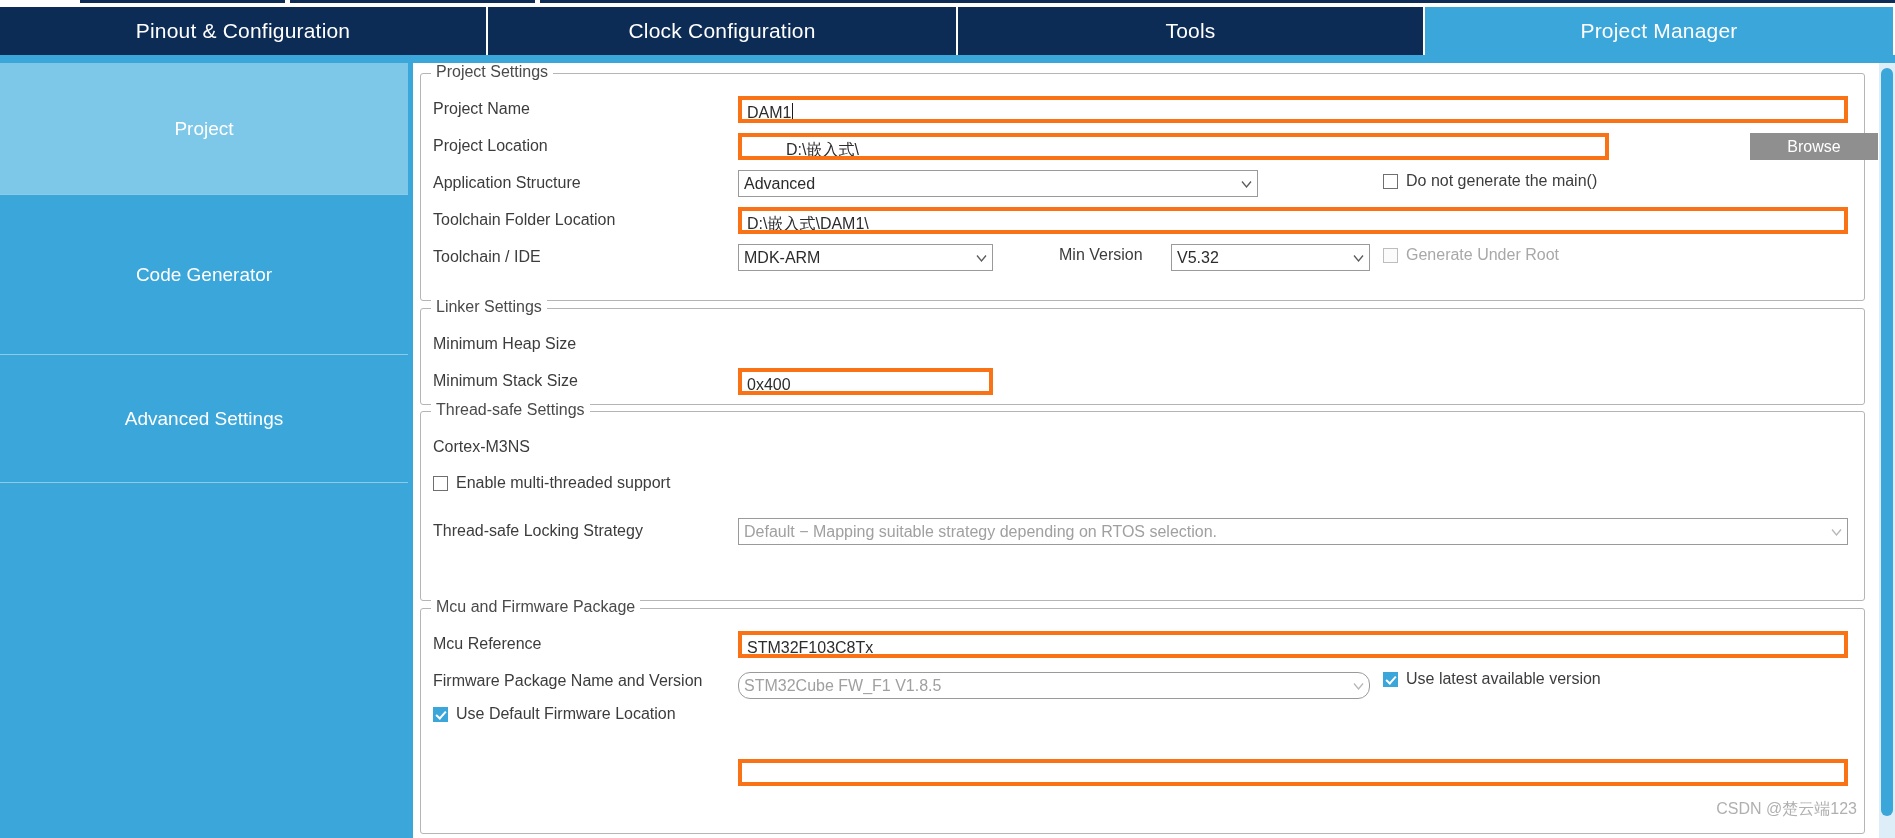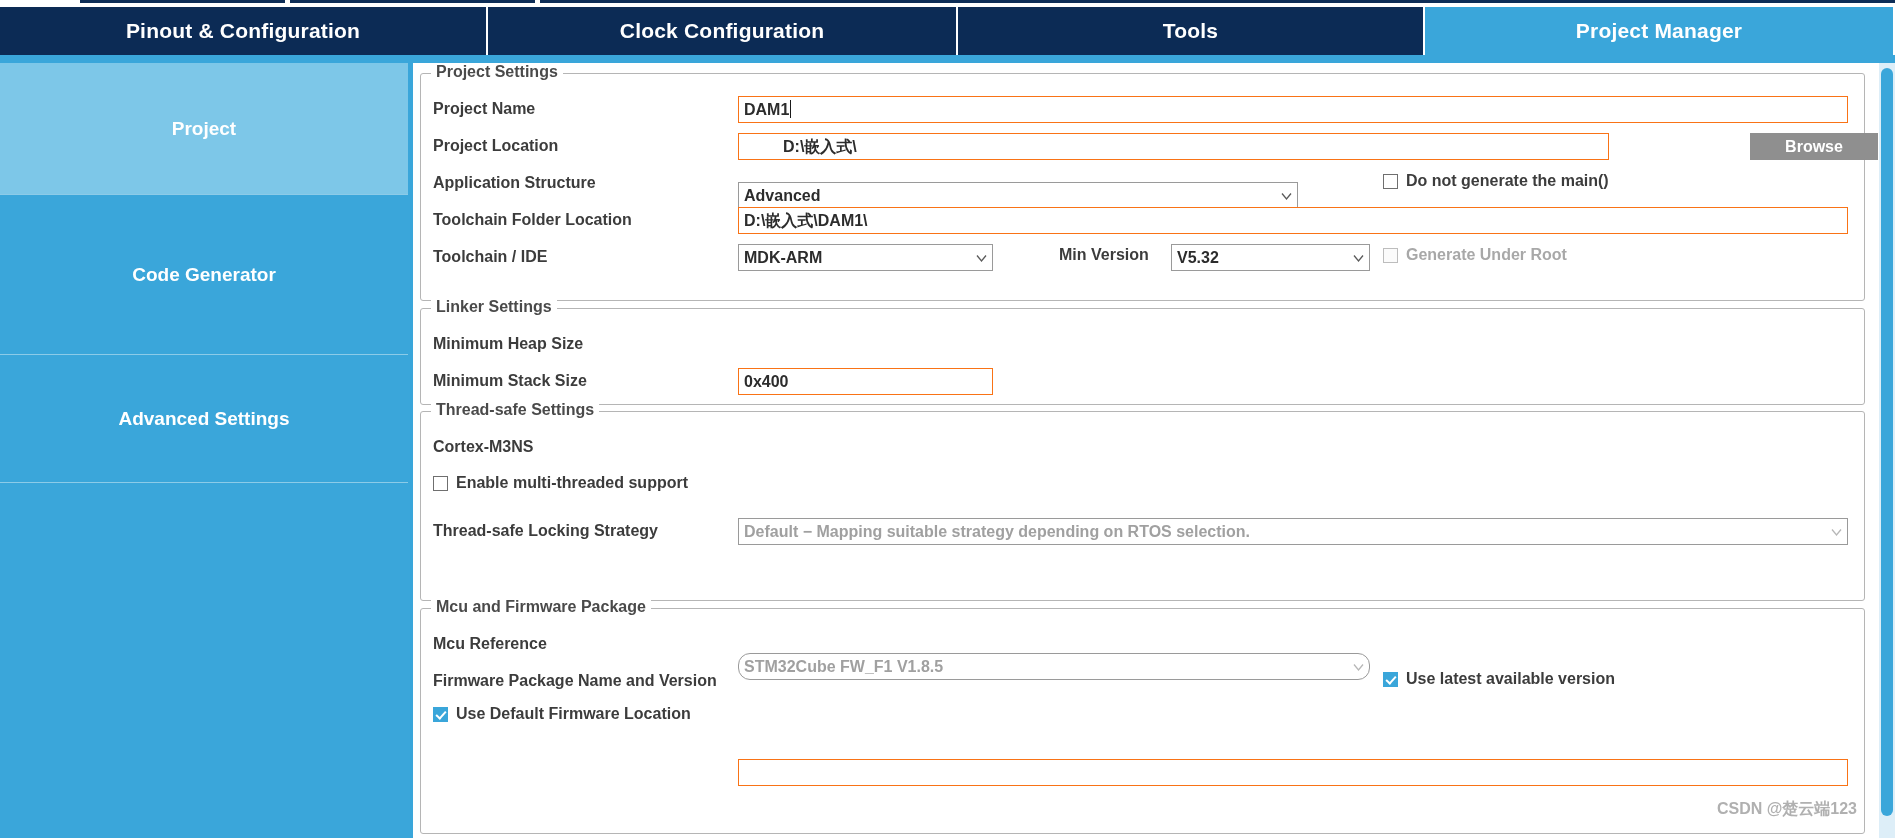--- a/index.html
+++ b/index.html
@@ -8,21 +8,20 @@
     background: #ffffff;
     font-family: "Liberation Sans", "DejaVu Sans", sans-serif;
     overflow: hidden;
   }
 
   #app {
     position: relative;
     width: 1895px;
     height: 838px;
     background: #a16207;
-    font-weight: bold;
   }
 
   
   .top-strip {
     position: absolute;
     left: 0; top: 0;
     width: 1895px; height: 7px;
     background: #ffffff;
   }
   .top-strip .seg {
@@ -151,21 +150,21 @@
     font-size: 16px;
     color: #3c3c3c;
     white-space: nowrap;
     line-height: 30px;
   }
 
   .fld {
     position: absolute;
     box-sizing: border-box;
     height: 27px;
-    border: 1px solid #f97316;
+    border: 4px solid #f97316;
     background: #ffffff;
     font-size: 16px;
     color: #2c2c2c;
     line-height: 25px;
     padding: 0 5px;
     white-space: nowrap;
     overflow: hidden;
   }
 
   .caret {
@@ -315,21 +314,21 @@
       <div class="group-title">Project Settings</div>
 
       <div class="lbl" style="top:20px;">Project Name</div>
       <div class="fld" style="left:317px; top:22px; width:1110px;"><span>DAM1</span><span class="caret"></span></div>
 
       <div class="lbl" style="top:57px;">Project Location</div>
       <div class="fld" style="left:317px; top:59px; width:871px;padding-left:44px;">D:\嵌入式\</div>
       <div class="btn" style="left:1329px; top:59px; width:128px;">Browse</div>
 
       <div class="lbl" style="top:94px;">Application Structure</div>
-      <div class="combo" style="left:317px; top:108px; width:560px;">
+      <div class="combo" style="left:317px; top:96px; width:520px;">
         <span>Advanced</span>
         <span class="arrow">
           <svg width="11" height="9" viewBox="0 0 11 9">
               <path d="M1 1.5 L5.5 7 L10 1.5" fill="none" stroke="#5a5a5a" stroke-width="1.3"></path>
             </svg>
         </span>
       </div>
       <div class="cb" style="left:962px; top:98px;">
         <span class="box"></span>
         <span>Do not generate the main()</span>
@@ -389,23 +388,24 @@
               <path d="M1 1.5 L5.5 7 L10 1.5" fill="none" stroke="none" stroke-width="1.3" style="stroke:#b7b7b7"></path>
             </svg>
         </span>
       </div>
     </div>
 
     <div class="group g-mcu">
       <div class="group-title">Mcu and Firmware Package</div>
 
       <div class="lbl" style="top:20px;">Mcu Reference</div>
+      <div class="fld" style="left:317px; top:22px; width:1110px;">STM32F103C8Tx</div>
 
       <div class="lbl" style="top:57px;">Firmware Package Name and Version</div>
-      <div class="combo disabled" style="left:317px; top:44px; width:632px;border-radius:12px;">
+      <div class="combo disabled" style="left:317px; top:63px; width:632px;border-radius:12px;">
         <span>STM32Cube FW_F1 V1.8.5</span>
         <span class="arrow">
           <svg width="11" height="9" viewBox="0 0 11 9">
               <path d="M1 1.5 L5.5 7 L10 1.5" fill="none" stroke="#b7b7b7" stroke-width="1.3"></path>
             </svg>
         </span>
       </div>
       <div class="cb checked" style="left:962px; top:61px;">
         <span class="box"></span>
         <span>Use latest available version</span>

